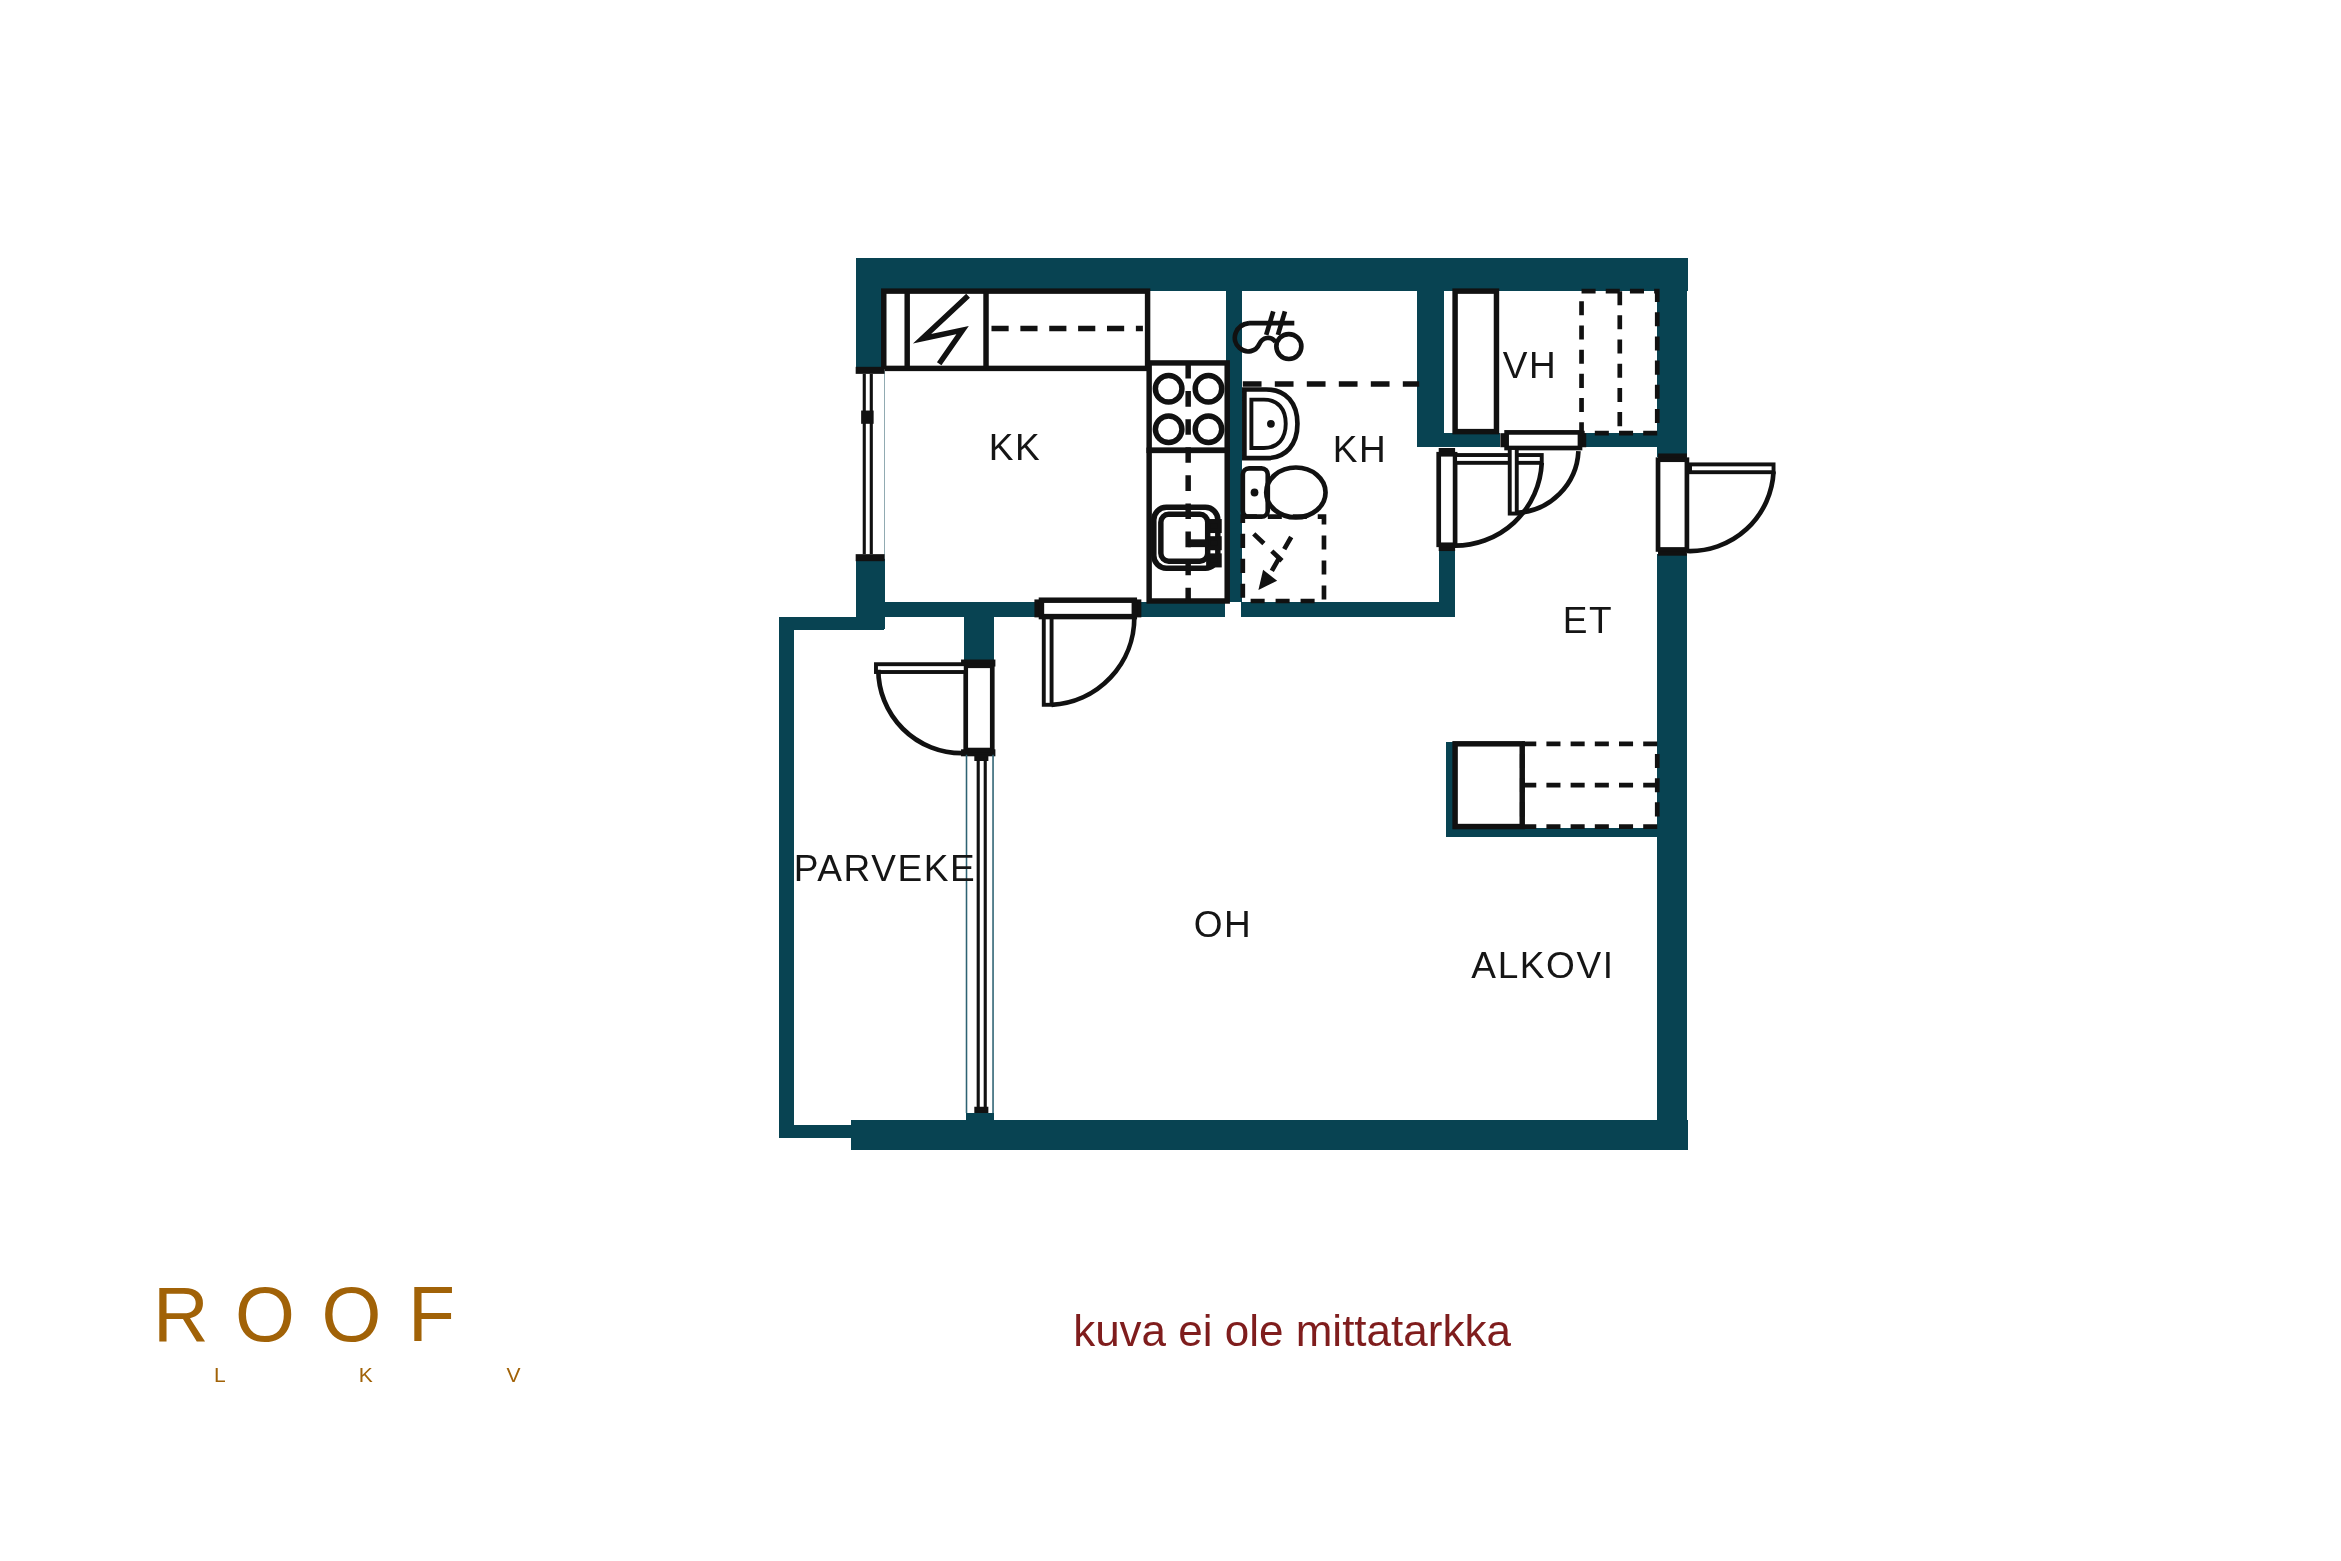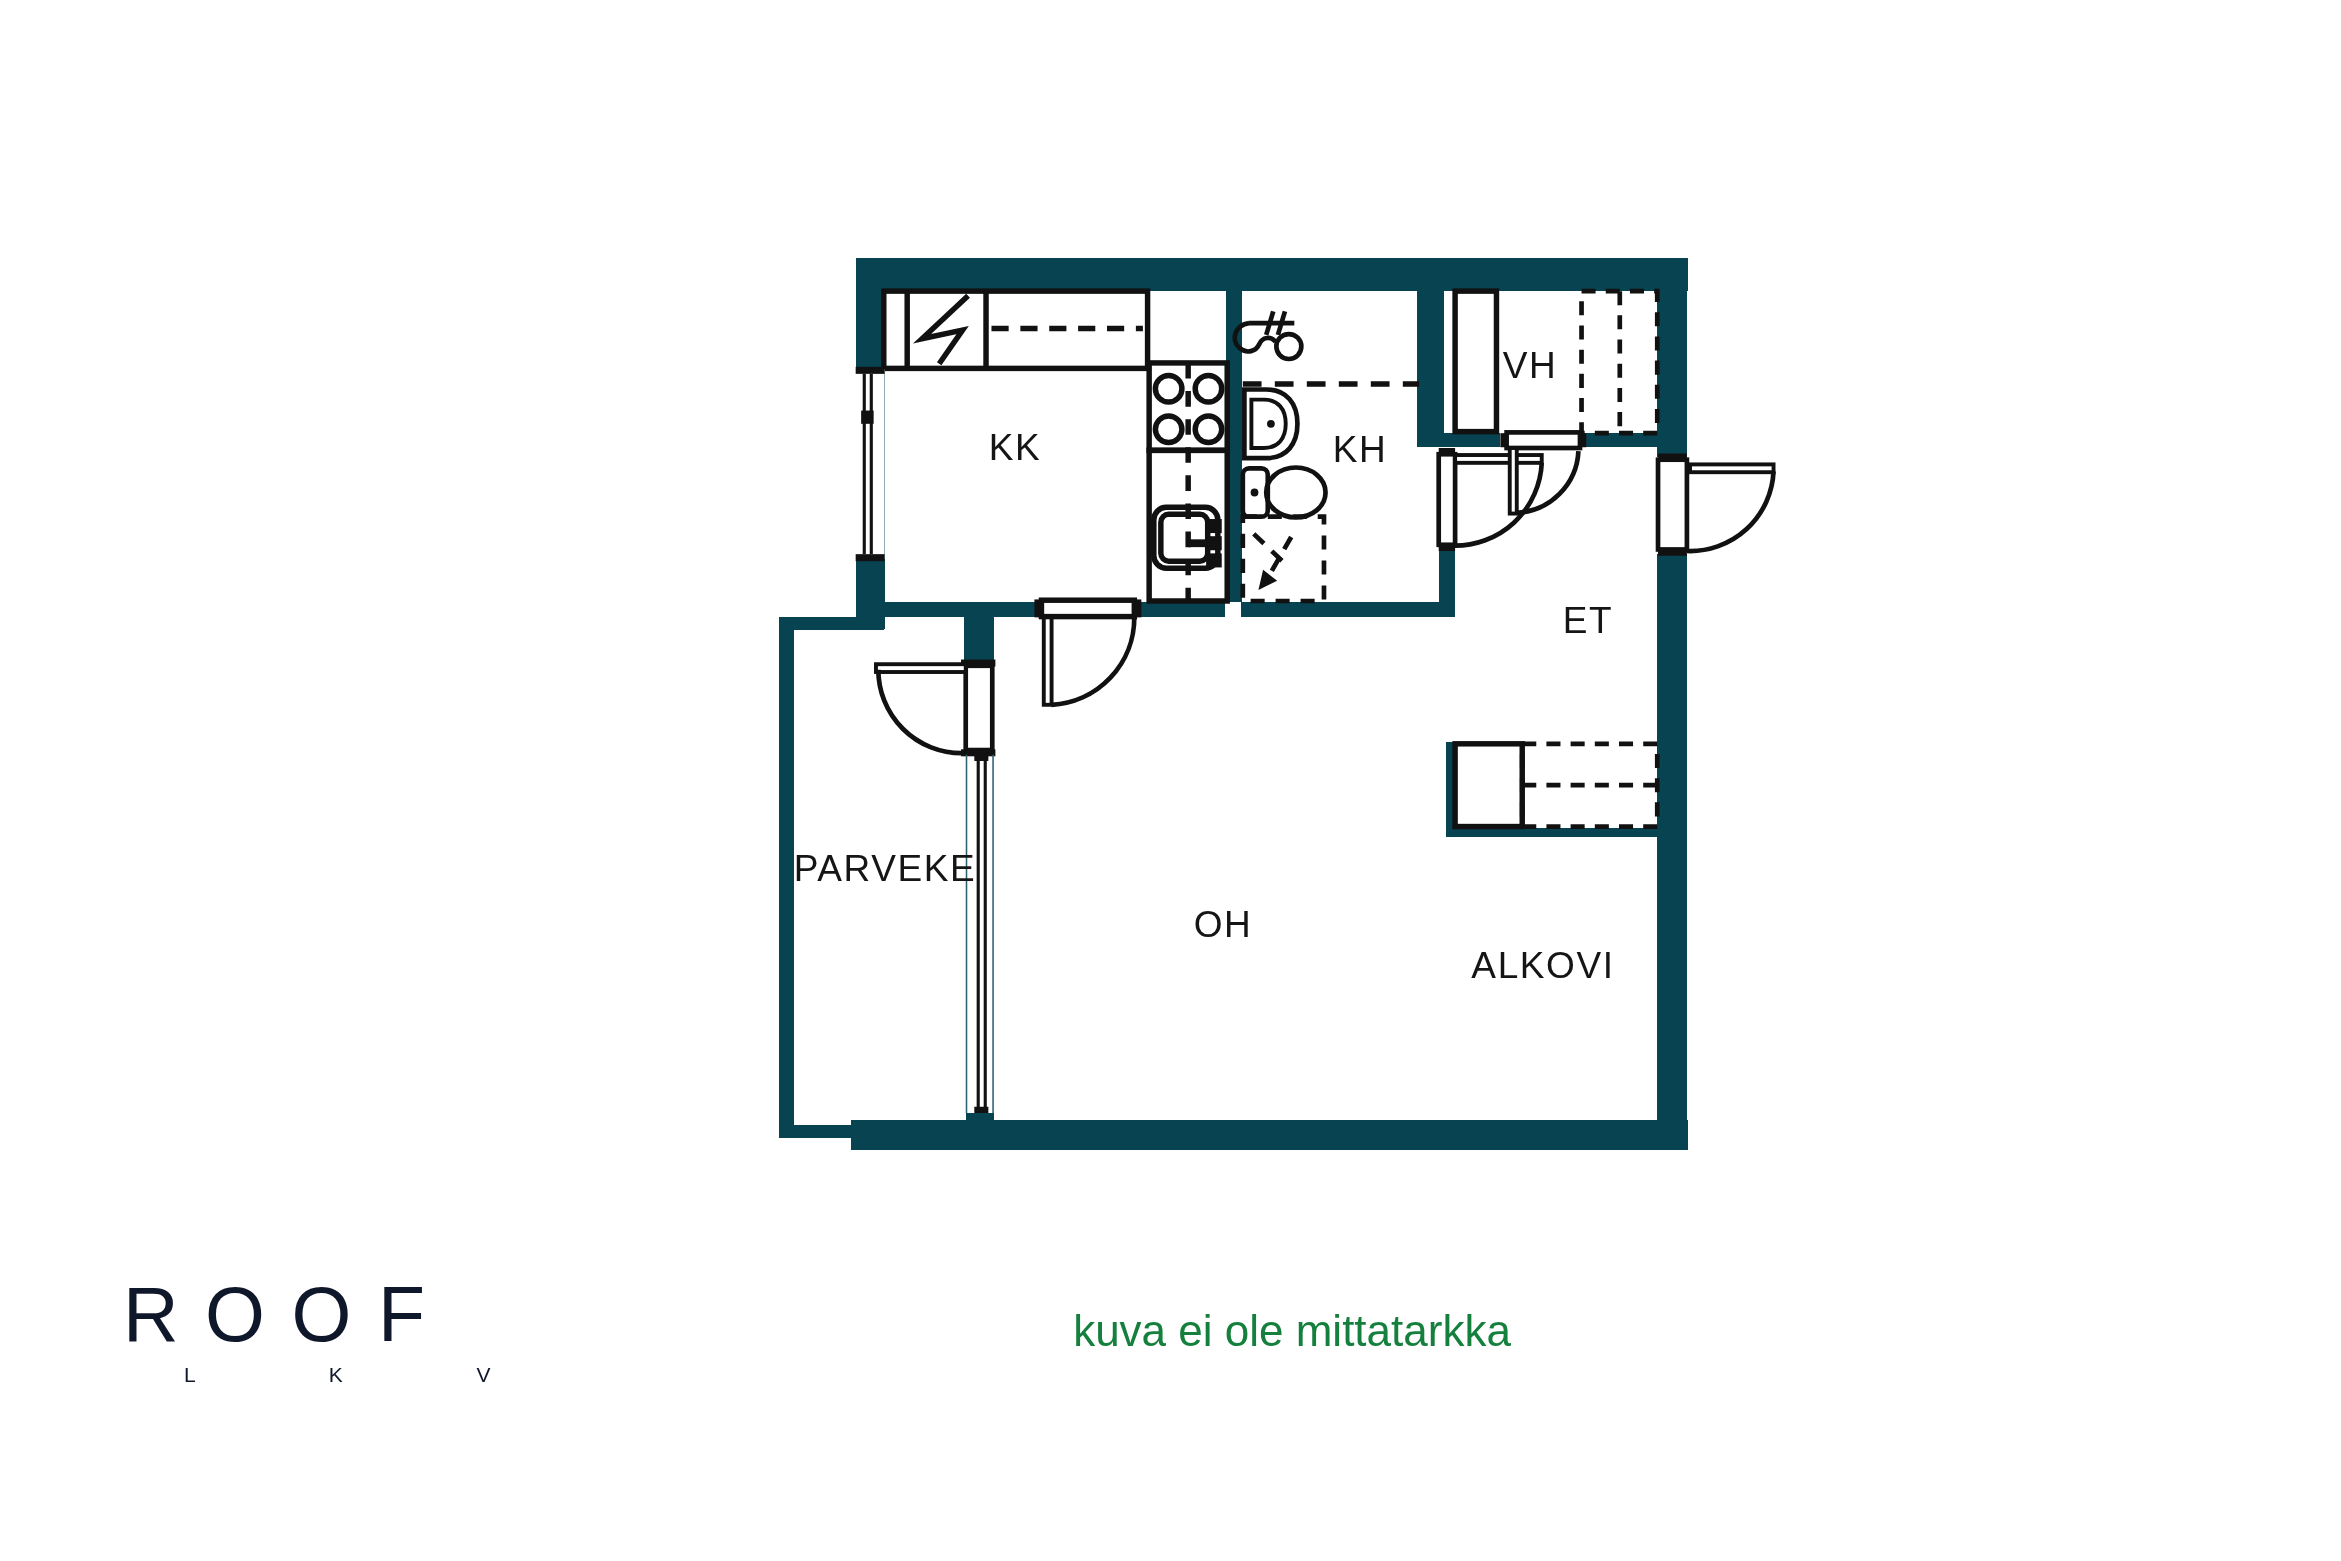--- a/index.html
+++ b/index.html
@@ -7,23 +7,23 @@
     --line:#111111;
     --bg:#ffffff;
   }
   html,body{margin:0;padding:0;background:var(--bg);}
   #stage{position:relative;width:2342px;height:1561px;background:var(--bg);overflow:hidden;
          font-family:"Liberation Sans", sans-serif;}
   .wall{position:absolute;background:var(--wall);}
   .room-label{position:absolute;transform:translate(-50%,-50%);color:#151515;
               font-size:37px;letter-spacing:1.6px;white-space:nowrap;}
   #fixtures{position:absolute;left:0;top:0;}
-  .caption{position:absolute;transform:translate(-50%,-50%);color:#15803d;
+  .caption{position:absolute;transform:translate(-50%,-50%);color:#7f1d1d;
            font-size:44px;letter-spacing:0px;white-space:nowrap;}
-  .logo{position:absolute;color:#0f172a;}
+  .logo{position:absolute;color:#a16207;margin-left:30px;}
   .logo .brand{font-size:77px;font-weight:400;letter-spacing:26.5px;line-height:1;}
   .logo .sub{font-size:21px;font-weight:400;letter-spacing:64px;line-height:1;
              margin-top:11px;margin-left:61px;}
 </style>
 </head>
 <body>
 
 <div id="stage">
 
   <div class="wall" style="left:856px;top:258px;width:832px;height:33px"></div>

